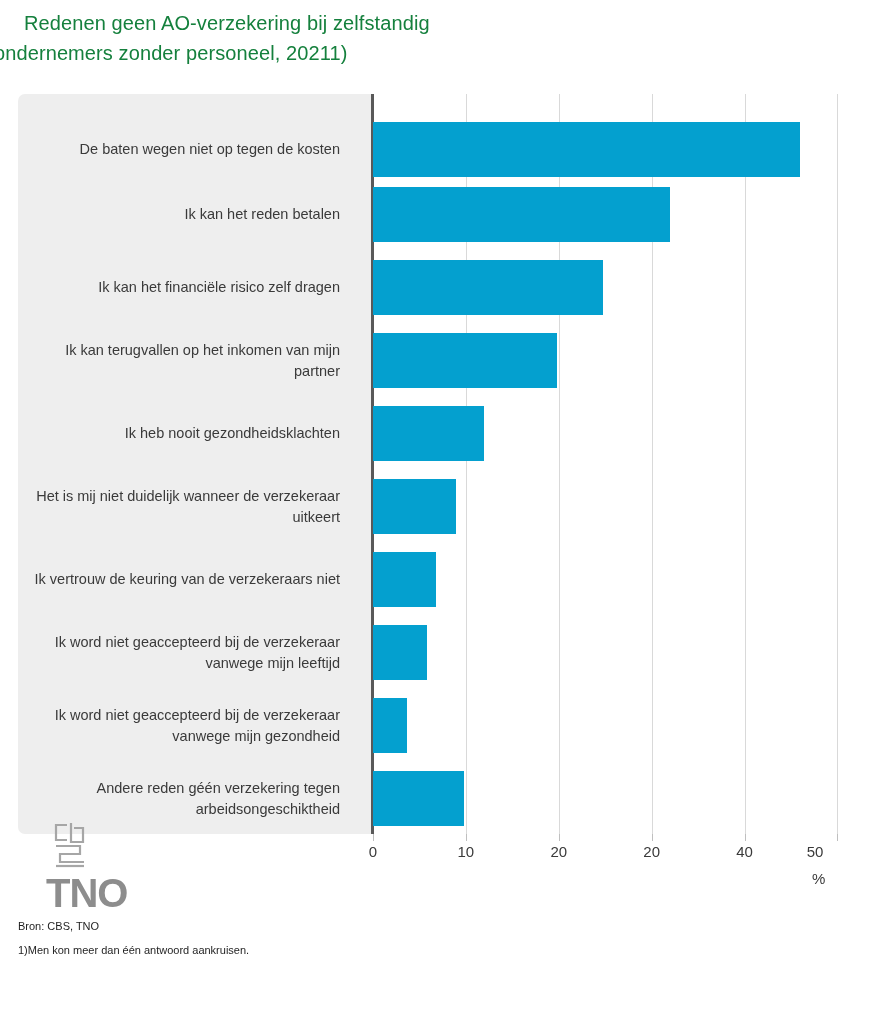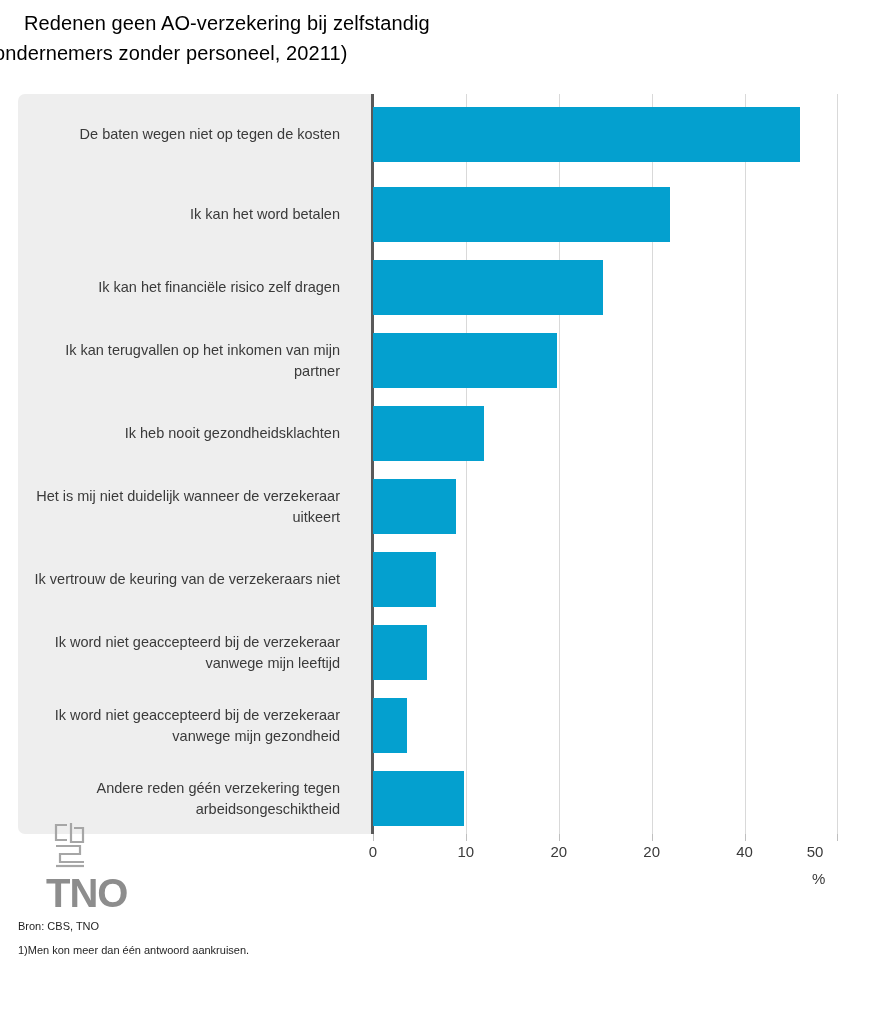--- a/index.html
+++ b/index.html
@@ -17,21 +17,21 @@
   }
 
   
   .title-block {
     position: absolute;
     left: 0;
     top: 8px;
     width: 874px;
     font-size: 20px;
     line-height: 30px;
-    color: #000000;
+    color: #15803d;
     letter-spacing: 0.1px;
     white-space: nowrap;
   }
   .title-line1 { padding-left: 24px; }
   .title-line2 { padding-left: 0px; margin-left: -6px; }
 
   
   .chart-frame {
     position: absolute;
     left: 18px;
@@ -188,28 +188,28 @@
     <div id="gridlines">
         <div class="gridline" style="left: 94.8846px;"></div>
         <div class="gridline" style="left: 187.769px;"></div>
         <div class="gridline" style="left: 280.654px;"></div>
         <div class="gridline" style="left: 373.538px;"></div>
         <div class="gridline" style="left: 466.423px;"></div>
       </div>
   </div>
 
   <div id="rows">
-      <div class="row" style="top: 4px;">
+      <div class="row" style="top: 19px;">
         <div class="row-label">De baten wegen niet op tegen de kosten</div>
         <div class="bar-track">
           <div class="bar" style="width: 427.269px; background: rgb(4, 160, 207);"></div>
         </div>
       </div>
       <div class="row" style="top: 84px;">
-        <div class="row-label">Ik kan het word betalen</div>
+        <div class="row-label">Ik kan het reden betalen</div>
         <div class="bar-track">
           <div class="bar" style="width: 297.231px; background: rgb(4, 160, 207);"></div>
         </div>
       </div>
       <div class="row" style="top: 157px;">
         <div class="row-label">Ik kan het financiële risico zelf dragen</div>
         <div class="bar-track">
           <div class="bar" style="width: 230.354px; background: rgb(4, 160, 207);"></div>
         </div>
       </div>

